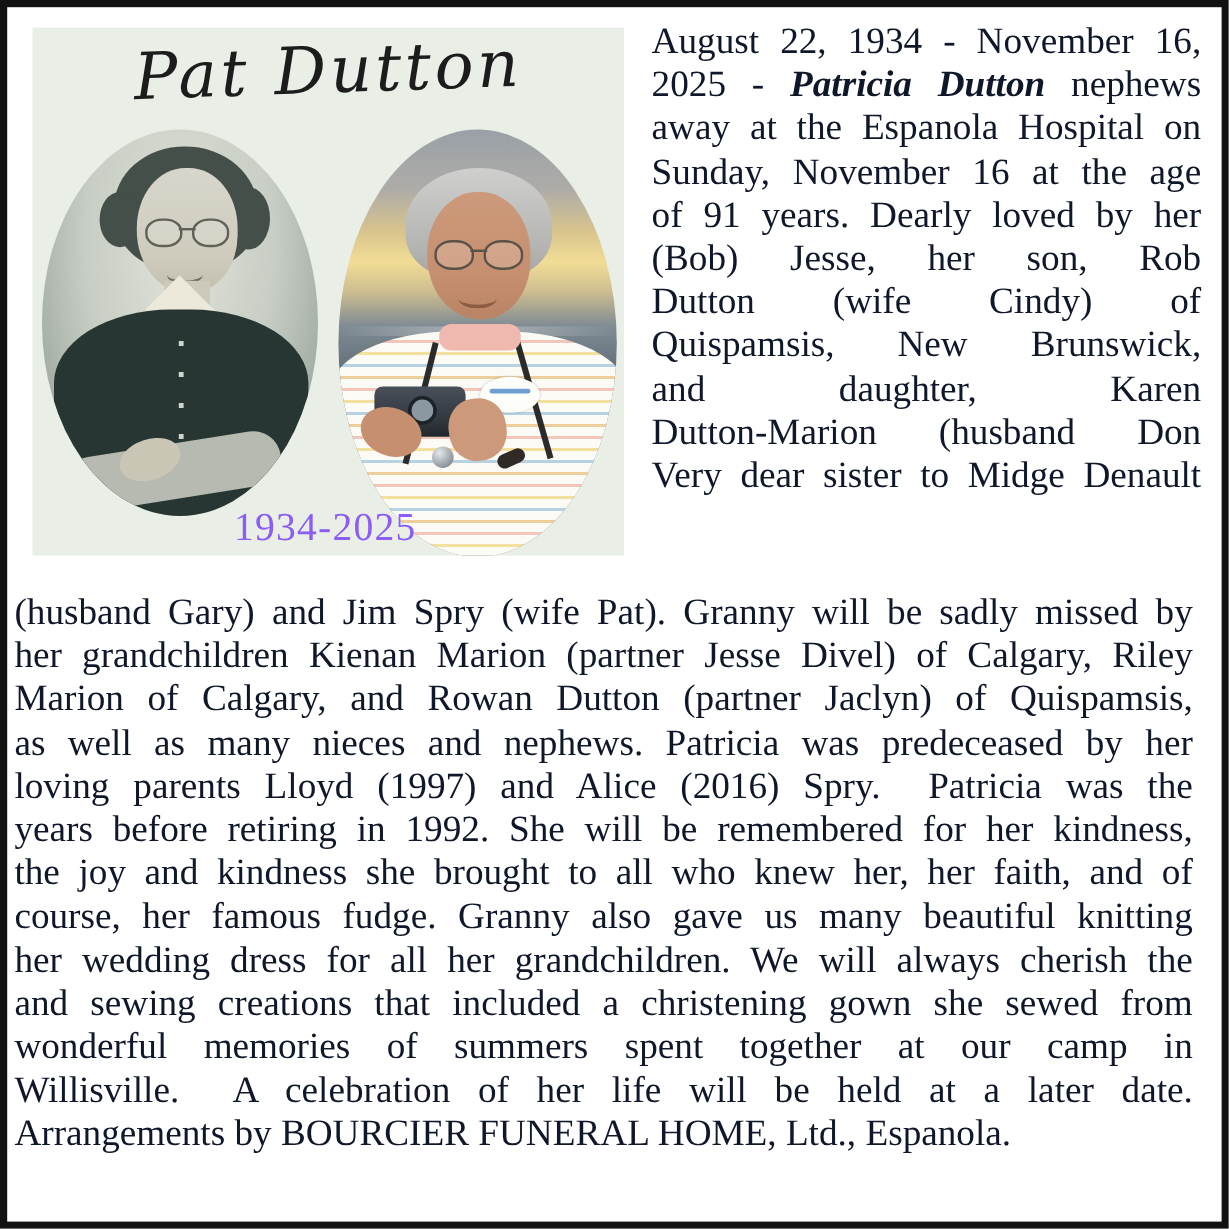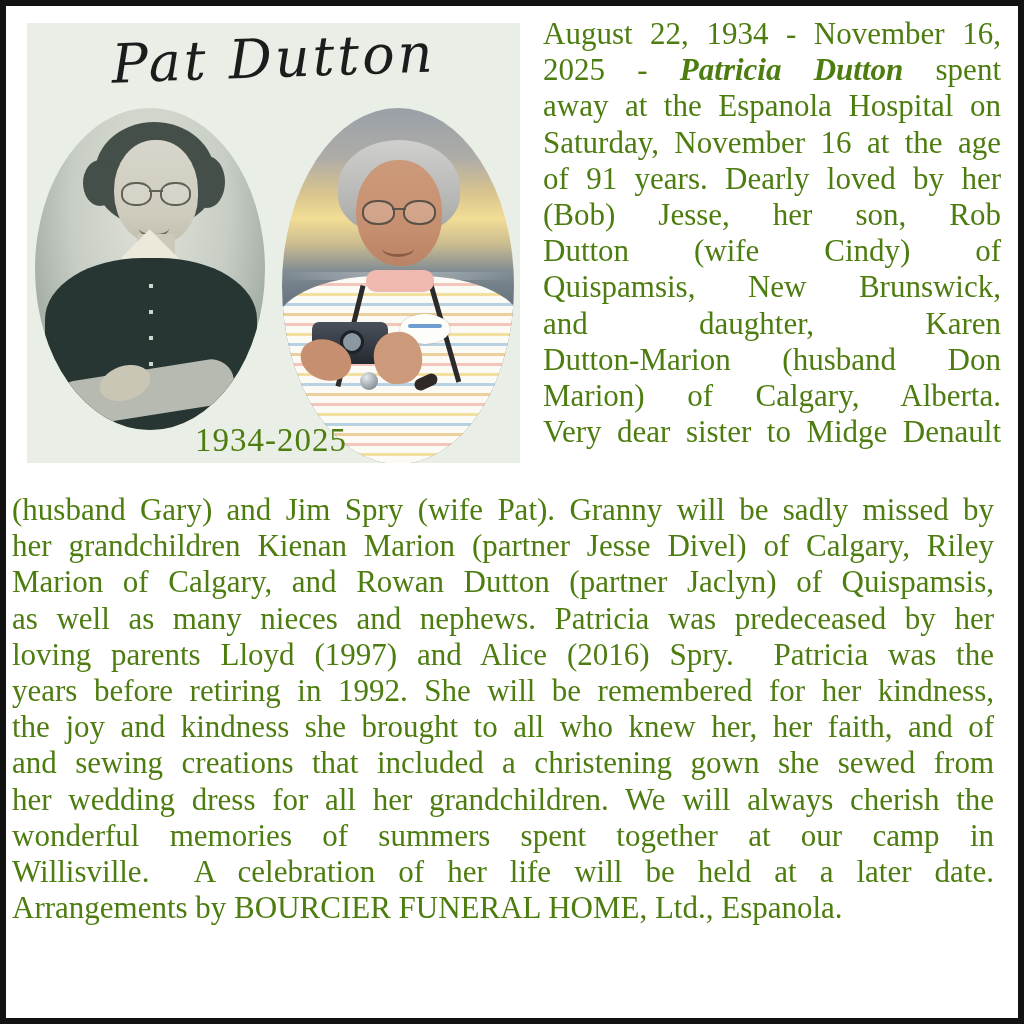--- a/index.html
+++ b/index.html
@@ -93,28 +93,28 @@
   .rp-badge:before { content:""; position:absolute; left:8px; top:10px; width:34px; height:4px;
     background:#6f9fd0; border-radius:2px; }
   .rp-pendant { position:absolute; left:78px; top:264px; width:18px; height:18px;
     background:radial-gradient(circle at 35% 30%, #e4e8ea, #8e979e 70%, #5c666d 100%);
     border-radius:50%; }
   .rp-watch { position:absolute; left:132px; top:268px; width:24px; height:12px;
     background:#2f2a26; border-radius:6px; transform:rotate(-24deg); }
 
   .years {
     position:absolute; left:168px; top:399px; width:152px; z-index:5;
-    text-align:right; font-size:33px; color:#4d7c0f; letter-spacing:1px;
+    text-align:right; font-size:33px; color:#8b5cf6; letter-spacing:1px;
   }
 
   
   .col-text  { position:absolute; left:537px; top:10px;  width:458px; }
   .full-text { position:absolute; left:6px;  top:486px; width:982px; }
   .tline {
-    font-size:31px; line-height:36.2px; color:#4d7c0f;
+    font-size:31px; line-height:36.2px; color:#0f172a;
     text-align:justify; text-align-last:justify; white-space:normal;
   }
   .tline.no-just { text-align-last:left; }
   .bi { font-weight:bold; font-style:italic; }
 </style>
 </head>
 <body>
 
 <div class="page" style="border-color: rgb(18, 18, 18); background: rgb(255, 255, 255); color: rgb(27, 27, 27);">
 
@@ -158,40 +158,40 @@
       <div class="rp-hand-right"></div>
       <div class="rp-pendant"></div>
       <div class="rp-watch"></div>
     </div>
 
     <div class="years">1934-2025</div>
   </div>
 
   <div class="col-text" id="col-text">
       <div class="tline"><span>August 22, 1934 - November 16,</span></div>
-      <div class="tline"><span>2025 - </span><span class="bi">Patricia Dutton</span><span> spent</span></div>
+      <div class="tline"><span>2025 - </span><span class="bi">Patricia Dutton</span><span> nephews</span></div>
       <div class="tline"><span>away at the Espanola Hospital on</span></div>
-      <div class="tline"><span>Saturday, November 16 at the age</span></div>
+      <div class="tline"><span>Sunday, November 16 at the age</span></div>
       <div class="tline"><span>of 91 years. Dearly loved by her</span></div>
       <div class="tline"><span>(Bob) Jesse, her son, Rob</span></div>
       <div class="tline"><span>Dutton (wife Cindy) of</span></div>
       <div class="tline"><span>Quispamsis, New Brunswick,</span></div>
       <div class="tline"><span>and daughter, Karen</span></div>
       <div class="tline"><span>Dutton-Marion (husband Don</span></div>
-      <div class="tline"><span>Marion) of Calgary, Alberta.</span></div>
       <div class="tline"><span>Very dear sister to Midge Denault</span></div>
     </div>
   <div class="full-text" id="full-text">
       <div class="tline"><span>(husband Gary) and Jim Spry (wife Pat). Granny will be sadly missed by</span></div>
       <div class="tline"><span>her grandchildren Kienan Marion (partner Jesse Divel) of Calgary, Riley</span></div>
       <div class="tline"><span>Marion of Calgary, and Rowan Dutton (partner Jaclyn) of Quispamsis,</span></div>
       <div class="tline"><span>as well as many nieces and nephews. Patricia was predeceased by her</span></div>
       <div class="tline"><span>loving parents Lloyd (1997) and Alice (2016) Spry.&nbsp; Patricia was the</span></div>
       <div class="tline"><span>years before retiring in 1992. She will be remembered for her kindness,</span></div>
       <div class="tline"><span>the joy and kindness she brought to all who knew her, her faith, and of</span></div>
+      <div class="tline"><span>course, her famous fudge. Granny also gave us many beautiful knitting</span></div>
+      <div class="tline"><span>her wedding dress for all her grandchildren. We will always cherish the</span></div>
       <div class="tline"><span>and sewing creations that included a christening gown she sewed from</span></div>
-      <div class="tline"><span>her wedding dress for all her grandchildren. We will always cherish the</span></div>
       <div class="tline"><span>wonderful memories of summers spent together at our camp in</span></div>
       <div class="tline"><span>Willisville.&nbsp; A celebration of her life will be held at a later date.</span></div>
       <div class="tline no-just"><span>Arrangements by BOURCIER FUNERAL HOME, Ltd., Espanola.</span></div>
     </div>
 
 </div>
 
 </body></html>

